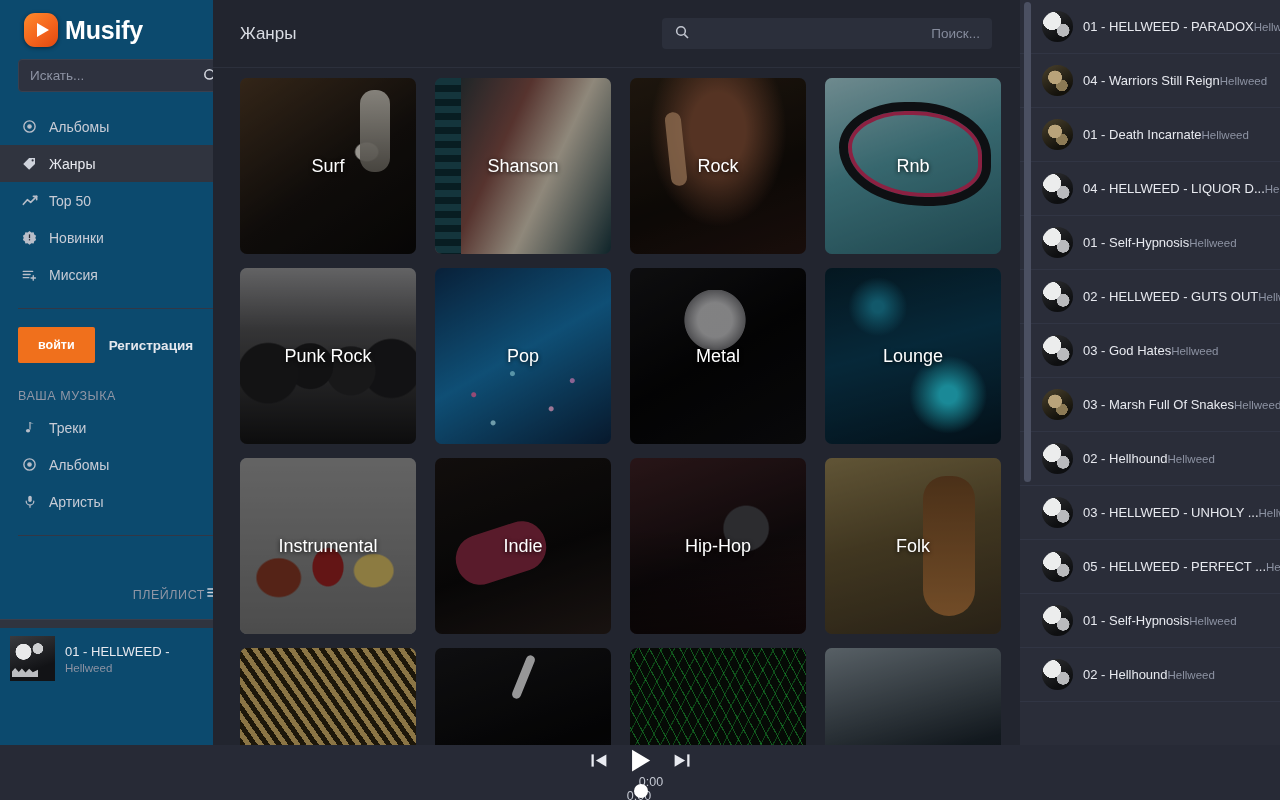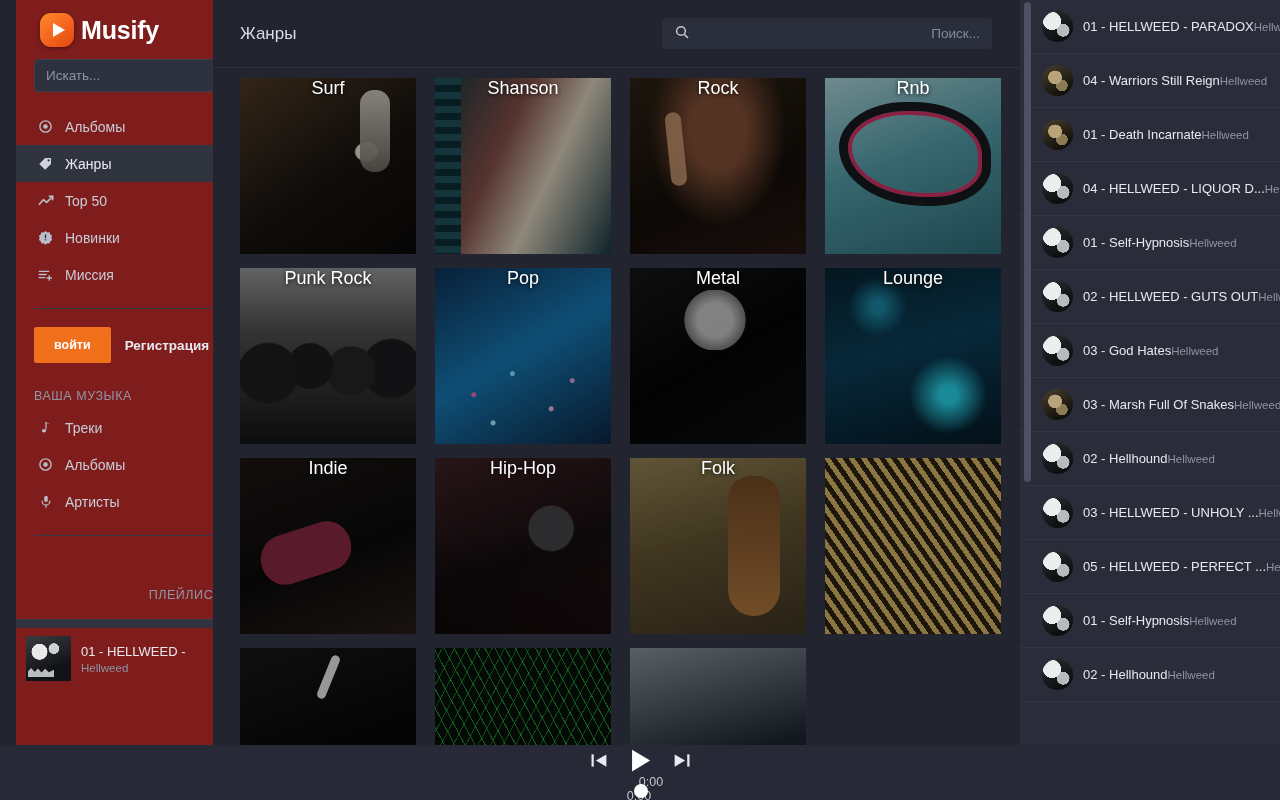--- a/index.html
+++ b/index.html
@@ -7,22 +7,22 @@
   body {
     background:#22252f;
     font-family:"Liberation Sans", sans-serif;
     color:#e8e9ee;
     -webkit-font-smoothing:antialiased;
   }
   .app { position:relative; width:1280px; height:800px; }
 
   
   .sidebar {
-    position:absolute; left:16px; top:0; width:248px; height:745px;
-    background:#7f1d1d; border-right:1px solid #2f3340;
+    position:absolute; left:0; top:0; width:248px; height:745px;
+    background:#0c4a6e; border-right:1px solid #2f3340;
     display:flex; flex-direction:column;
   }
   .logo-row { display:flex; align-items:center; gap:7px; padding:13px 0 0 24px; }
   .logo-mark {
     width:34px; height:34px; border-radius:11px;
     background:linear-gradient(140deg,#ff8a2b 0%,#f4641d 55%,#e1480f 100%);
     display:flex; align-items:center; justify-content:center;
     box-shadow:0 1px 4px rgba(0,0,0,.45);
   }
   .logo-mark .tri {
@@ -130,21 +130,21 @@
     font-size:13.5px; font-family:"Liberation Sans", sans-serif;text-align:right;
   }
   .main-search input::placeholder { color:#858b9c; }
 
   .grid {
     display:grid; grid-template-columns:repeat(4,176px);
     gap:14px 19px; padding:10px 0 0 27px;
   }
   .card {
     height:176px; position:relative; overflow:hidden; cursor:pointer;
-    display:flex; justify-content:center;
+    display:flex; align-items:center; justify-content:center;border-radius:7px;
   }
   .card .bg { position:absolute; inset:0; }
   .card .shade { position:absolute; inset:0; background:rgba(0,0,0,.30); }
   .card .label {
     position:relative; font-size:18px; color:#fff; text-align:center;
     text-shadow:0 1px 4px rgba(0,0,0,.85); padding:0 6px;
   }
 
   
   .art-surf{background:
@@ -458,20 +458,25 @@
           <span class="bg art-metal"></span>
           <span class="shade"></span>
           <span class="label">Metal</span>
         </div>
         <div class="card">
           <span class="bg art-lounge"></span>
           <span class="shade"></span>
           <span class="label">Lounge</span>
         </div>
         <div class="card">
+          <span class="bg art-instr"></span>
+          <span class="shade"></span>
+          <span class="label">Instrumental</span>
+        </div>
+        <div class="card">
           <span class="bg art-indie"></span>
           <span class="shade"></span>
           <span class="label">Indie</span>
         </div>
         <div class="card">
           <span class="bg art-hiphop"></span>
           <span class="shade"></span>
           <span class="label">Hip-Hop</span>
         </div>
         <div class="card">

